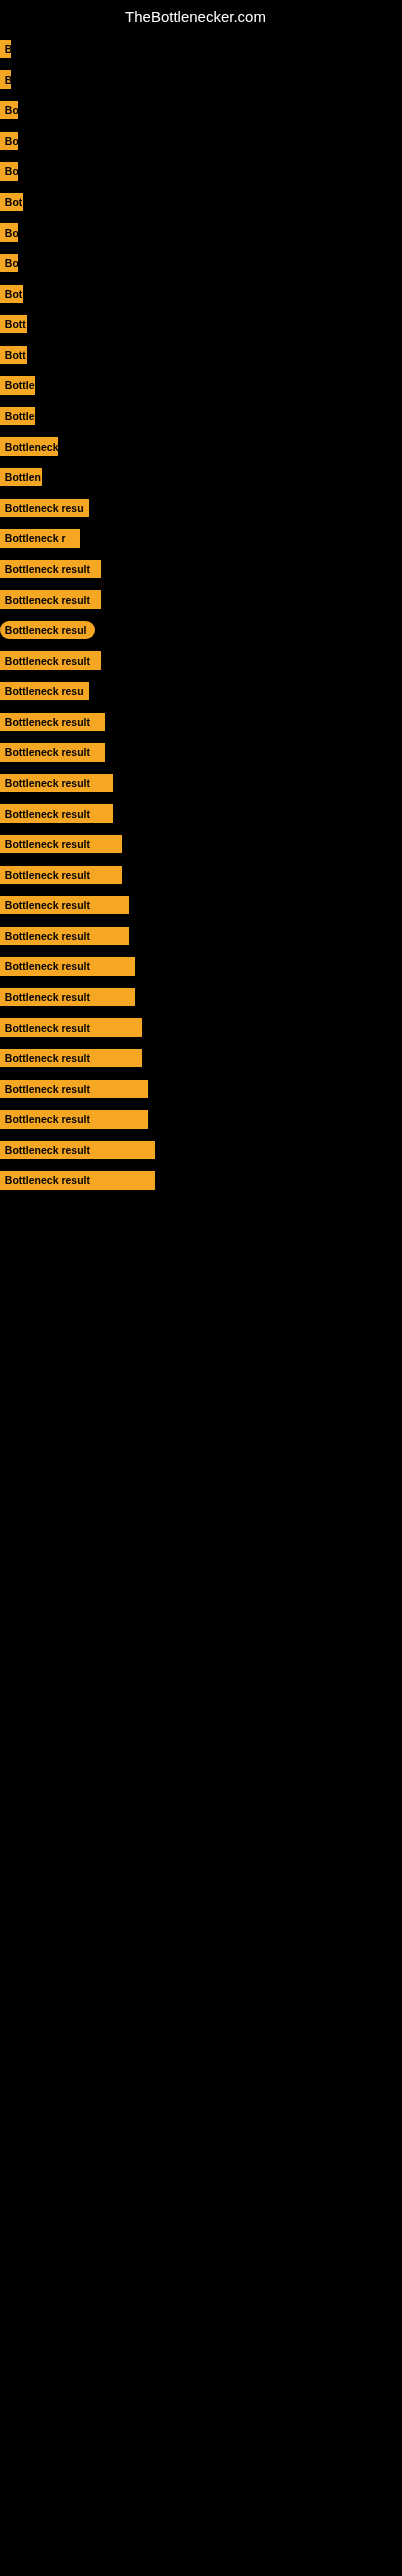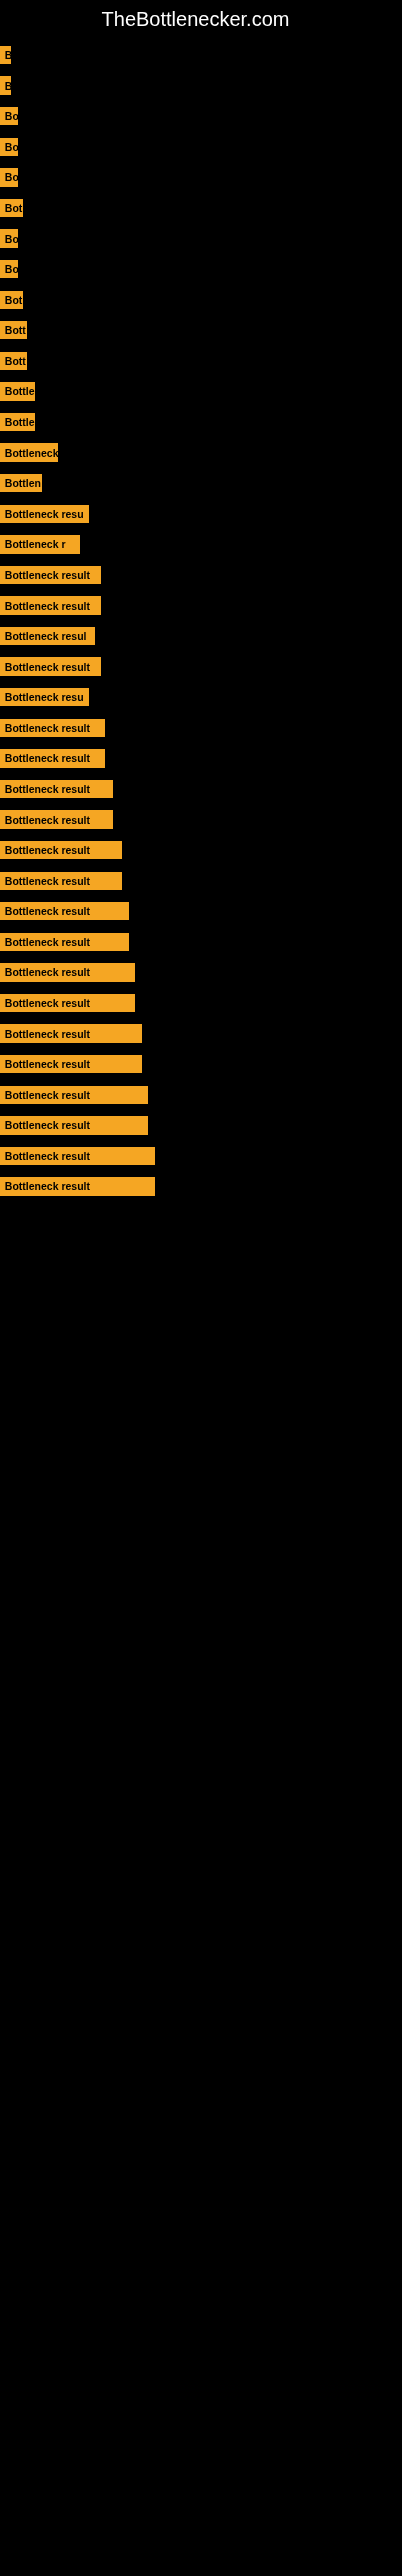--- a/index.html
+++ b/index.html
@@ -11,21 +11,21 @@
     body {
       background-color: #000;
       width: 403px;
       font-family: Arial, sans-serif;
       position: relative;
     }
 
     .site-title {
       color: #fff;
       text-align: center;
-      font-size: 20px;
+      font-size: 15px;
       padding: 8px 12px 4px 0;
       font-weight: normal;
     }
 
     .container {
       padding: 8px 0;
     }
 
     .bottleneck-item {
       display: flex;
@@ -127,21 +127,21 @@
     </div>
     <div class="bottleneck-item">
       <div class="bottleneck-label" style="width: 101px;">Bottleneck result</div>
       <div class="bottleneck-bar-container"></div>
     </div>
     <div class="bottleneck-item">
       <div class="bottleneck-label" style="width: 101px;">Bottleneck result</div>
       <div class="bottleneck-bar-container"></div>
     </div>
     <div class="bottleneck-item">
-      <div class="bottleneck-label" style="width: 95px;">Bottleneck resul</div>
+      <div class="bottleneck-label" style="width: 95px; border-radius: 9px;">Bottleneck resul</div>
       <div class="bottleneck-bar-container"></div>
     </div>
     <div class="bottleneck-item">
       <div class="bottleneck-label" style="width: 101px;">Bottleneck result</div>
       <div class="bottleneck-bar-container"></div>
     </div>
     <div class="bottleneck-item">
       <div class="bottleneck-label" style="width: 89px;">Bottleneck resu</div>
       <div class="bottleneck-bar-container"></div>
     </div>

